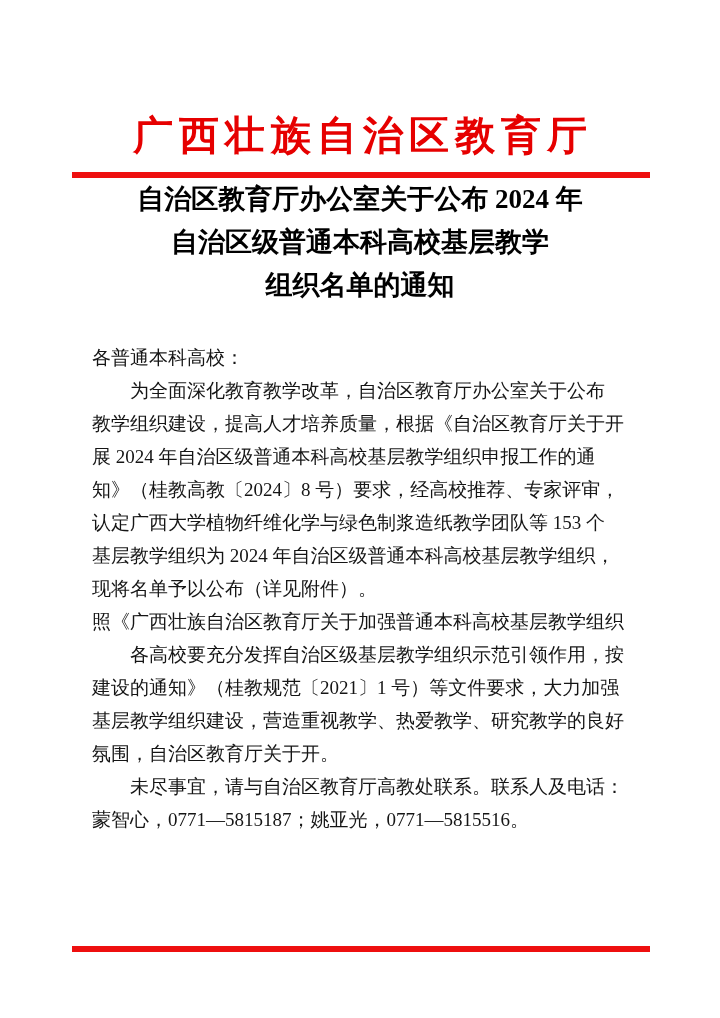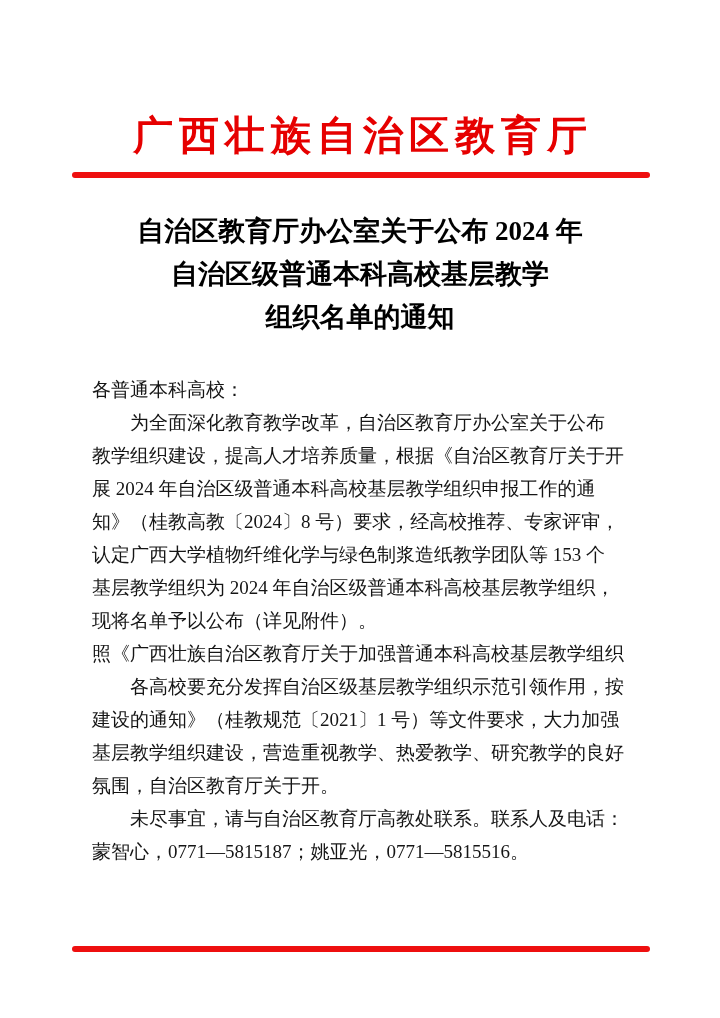--- a/index.html
+++ b/index.html
@@ -1,21 +1,21 @@
 <!DOCTYPE html>
 <html style="--red-text: #e60000; --red-line: #ee0f0f; --ink: #151515; --page-bg: #ffffff;"><head>
 <meta charset="utf-8">
 <style>
   :root {
     --red-text: #e60000;
     --red-line: #ee0f0f;
     --ink: #151515;
     --page-bg: #ffffff;
   }
-  * { margin: 0; padding: 0; box-sizing: border-box; border-radius: 19px; }
+  * { margin: 0; padding: 0; box-sizing: border-box; }
   html, body { background: #ffffff; }
   .page {
     position: relative;
     width: 720px;
     height: 1018px;
     background: var(--page-bg);
     overflow: hidden;
     font-family: "Liberation Serif", "DejaVu Serif", serif;
     color: var(--ink);
   }
@@ -37,21 +37,20 @@
     border-bottom: 3px solid var(--red-line);
   }
   .doc-number {
     margin: 13px 70px 0 92px;
     text-align: right;
     font-size: 19px;
     line-height: 26px;
     color: var(--ink);
   }
   .doc-title {
-    margin-top: 32px;
     text-align: center;
     font-size: 27px;
     font-weight: bold;
     line-height: 43px;
     color: #000000;
   }
   .doc-body {
     margin: 34px 70px 16px 92px;
     font-size: 19px;
     line-height: 33px;

